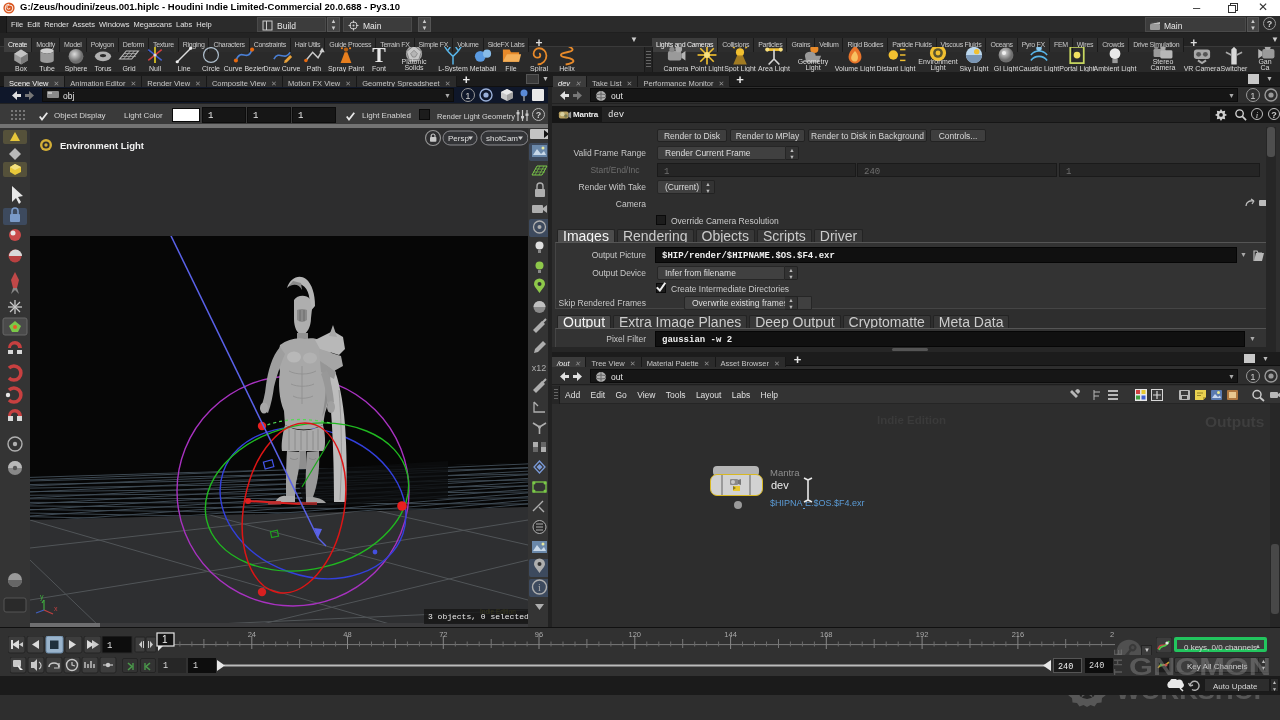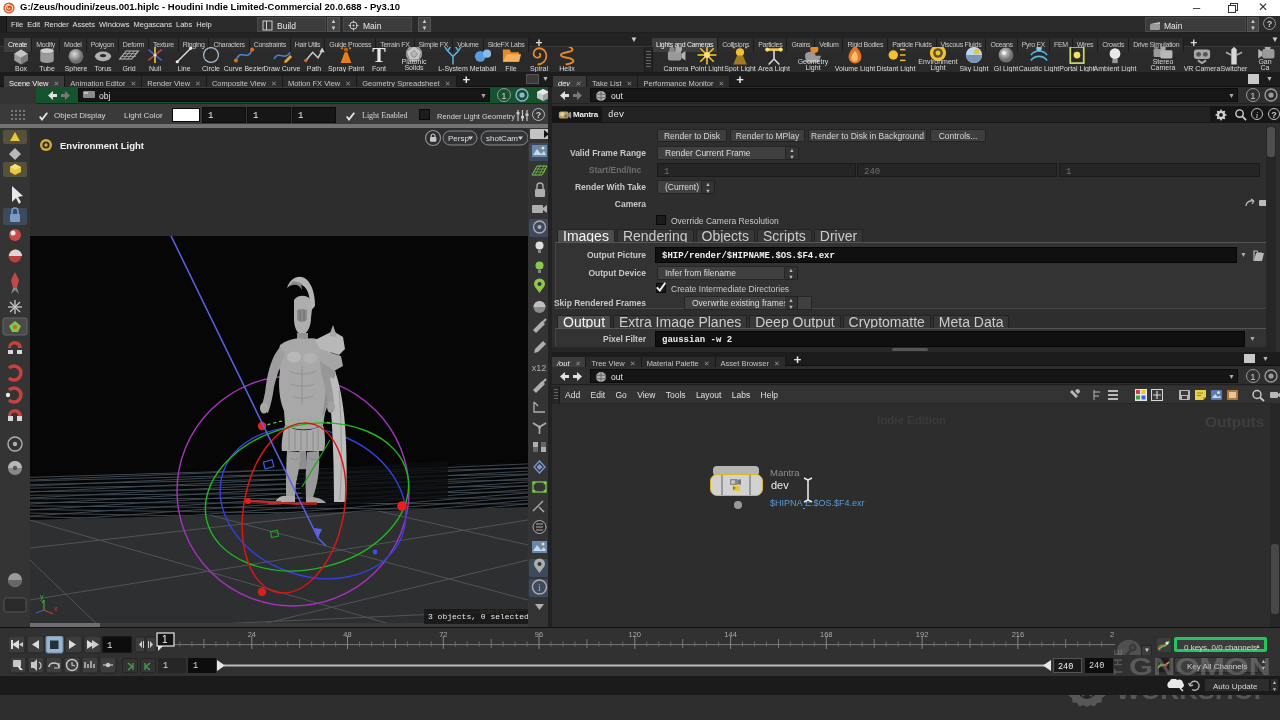--- a/index.html
+++ b/index.html
@@ -7,21 +7,21 @@
 body,div,span{font-family:"Liberation Sans",sans-serif;}
 .abs{position:absolute;}
 .mono{font-family:"Liberation Mono",monospace;}
 #app{position:relative;width:1280px;height:720px;background:#262626;overflow:hidden;}
 .tab{display:inline-block;height:14px;line-height:14px;padding:0 4px;background:#2d2d2d;color:#c9c9c9;font-size:7px;letter-spacing:-0.3px;border-right:1px solid #1a1a1a;}
 .tab.sel{background:#3d3d3d;color:#f0f0f0;}
 .ptab{display:inline-block;height:15px;line-height:15px;padding:0 5px;background:#2b2b2b;color:#c5c5c5;font-size:7.5px;border-right:1px solid #171717;}
 .ptab.sel{background:#3c3c3c;color:#f2f2f2;}
 .ptab .x{color:#8f8f8f;font-size:7px;margin-left:5px;}
 .btn{background:#3e3e3e;border:1px solid #222;border-radius:2px;color:#d8d8d8;font-size:8.5px;text-align:center;white-space:nowrap;overflow:hidden;}
-.lbl{color:#c8c8c8;font-size:8.5px;text-align:right;white-space:nowrap;font-weight:bold;}
+.lbl{color:#c8c8c8;font-size:8.5px;text-align:right;white-space:nowrap;}
 .fld{background:#161616;border:1px solid #0c0c0c;color:#e6e6e6;}
 .dd{background:#404040;border:1px solid #262626;border-radius:2px 0 0 2px;color:#dedede;font-size:8.5px;padding-left:7px;white-space:nowrap;overflow:hidden;}
 .spin{background:#333;border:1px solid #222;border-left:none;border-radius:0 2px 2px 0;color:#bbb;}
 .mtab{display:inline-block;height:13px;line-height:12px;padding:0 5px;background:#373737;color:#cccccc;font-size:14px;border:1px solid #232323;border-bottom:none;border-radius:2px 2px 0 0;margin-right:2px;vertical-align:top;}
 .mtab.sel{background:#4c4c4c;color:#f5f5f5;}
 .chk{position:absolute;width:10px;height:10px;background:#1c1c1c;border:1px solid #0a0a0a;}
 </style>
 </head>
 <body>
 <div id="app">
@@ -426,21 +426,21 @@
   <span class="abs" style="left:4px;top:0;"><span class="ptab sel">Scene View<span class="x">✕</span></span><span class="ptab">Animation Editor<span class="x">✕</span></span><span class="ptab">Render View<span class="x">✕</span></span><span class="ptab">Composite View<span class="x">✕</span></span><span class="ptab">Motion FX View<span class="x">✕</span></span><span class="ptab">Geometry Spreadsheet<span class="x">✕</span></span><span style="color:#e8e8e8;font-size:13px;margin-left:6px;font-weight:bold;vertical-align:top;">+</span></span>
   <span class="abs" style="left:526px;top:2px;width:13px;height:10px;background:#3a3a3a;border:1px solid #555;"></span>
   <span class="abs" style="left:542px;top:3px;color:#bbb;font-size:7px;">▼</span>
   <span class="abs" style="left:553px;top:0;"><span class="ptab sel" style="font-style:italic;">dev<span class="x">✕</span></span><span class="ptab">Take List<span class="x">✕</span></span><span class="ptab">Performance Monitor<span class="x">✕</span></span><span style="color:#e8e8e8;font-size:13px;margin-left:6px;font-weight:bold;vertical-align:top;">+</span></span>
   <span class="abs" style="left:1248px;top:2px;width:11px;height:10px;background:#c8c8c8;"></span>
   <span class="abs" style="left:1266px;top:3px;color:#bbb;font-size:7px;">▼</span>
 </div>
 
 <div id="leftpane" class="abs" style="left:0;top:87px;width:552px;height:540px;background:#333333;">
 
-  <div class="abs" style="left:0;top:0;width:552px;height:17px;background:#14532d;border-bottom:1px solid #222;margin-left:36px;">
+  <div class="abs" style="left:0;top:0;width:552px;height:17px;background:#0f172a;border-bottom:1px solid #222;">
     <svg class="abs" style="left:9px;top:3px" width="30" height="11" viewBox="0 0 30 11">
           <path d="M8,1 3,5.5 8,10 8,7 12,7 12,4 8,4Z" fill="#e0e0e0"></path>
           <path d="M20,1 25,5.5 20,10 20,7 16,7 16,4 20,4Z" fill="#777"></path>
         </svg>
     <div class="fld abs" style="left:42px;top:1px;width:412px;height:14px;">
       <svg class="abs" style="left:4px;top:2px" width="12" height="10" viewBox="0 0 12 10">
             <rect x="0" y="0" width="12" height="7" rx="1" fill="#8a8a8a"></rect>
             <rect x="1" y="1" width="4" height="2" fill="#c0c0c0"></rect>
           </svg>
       <span class="abs" style="left:20px;top:2px;font-size:8.5px;color:#e8e8e8;">obj</span>
@@ -470,21 +470,21 @@
         </svg>
     <span class="abs" style="left:54px;top:7px;font-size:8px;color:#d5d5d5;">Object Display</span>
     <span class="abs" style="left:124px;top:7px;font-size:8px;color:#d5d5d5;">Light Color</span>
     <div class="abs" style="left:172px;top:4px;width:28px;height:14px;background:#fff;border:1px solid #0a0a0a;"></div>
     <div class="fld abs mono" style="left:202px;top:3px;width:44px;height:16px;font-size:9px;padding:3px 0 0 5px;">1</div>
     <div class="fld abs mono" style="left:247px;top:3px;width:44px;height:16px;font-size:9px;padding:3px 0 0 5px;">1</div>
     <div class="fld abs mono" style="left:292px;top:3px;width:44px;height:16px;font-size:9px;padding:3px 0 0 5px;">1</div>
     <svg class="abs" style="left:346px;top:8px" width="9" height="9" viewBox="0 0 12 12">
           <path d="M1,6 4,10 11,1" fill="none" stroke="#e8e8e8" stroke-width="2.4"></path>
         </svg>
-    <span class="abs" style="left:362px;top:7px;font-size:8px;color:#d5d5d5;font-family:Liberation Serif, serif;">Light Enabled</span>
+    <span class="abs" style="left:362px;top:7px;font-size:8px;color:#d5d5d5;">Light Enabled</span>
     <div class="abs" style="left:419px;top:5px;width:11px;height:11px;background:#1c1c1c;border:1px solid #0a0a0a;"></div>
     <span class="abs" style="left:437px;top:7.5px;font-size:7.5px;color:#d5d5d5;">Render Light Geometry</span>
     <svg class="abs" style="left:516px;top:5px" width="13" height="13" viewBox="0 0 13 13">
           <g stroke="#c8c8c8" stroke-width="1.2">
             <line x1="2" y1="1" x2="2" y2="12"></line>
             <line x1="6.5" y1="1" x2="6.5" y2="12"></line>
             <line x1="11" y1="1" x2="11" y2="12"></line>
           </g>
           <g fill="#c8c8c8">
             <rect x="0.5" y="3" width="3" height="2.4"></rect>

